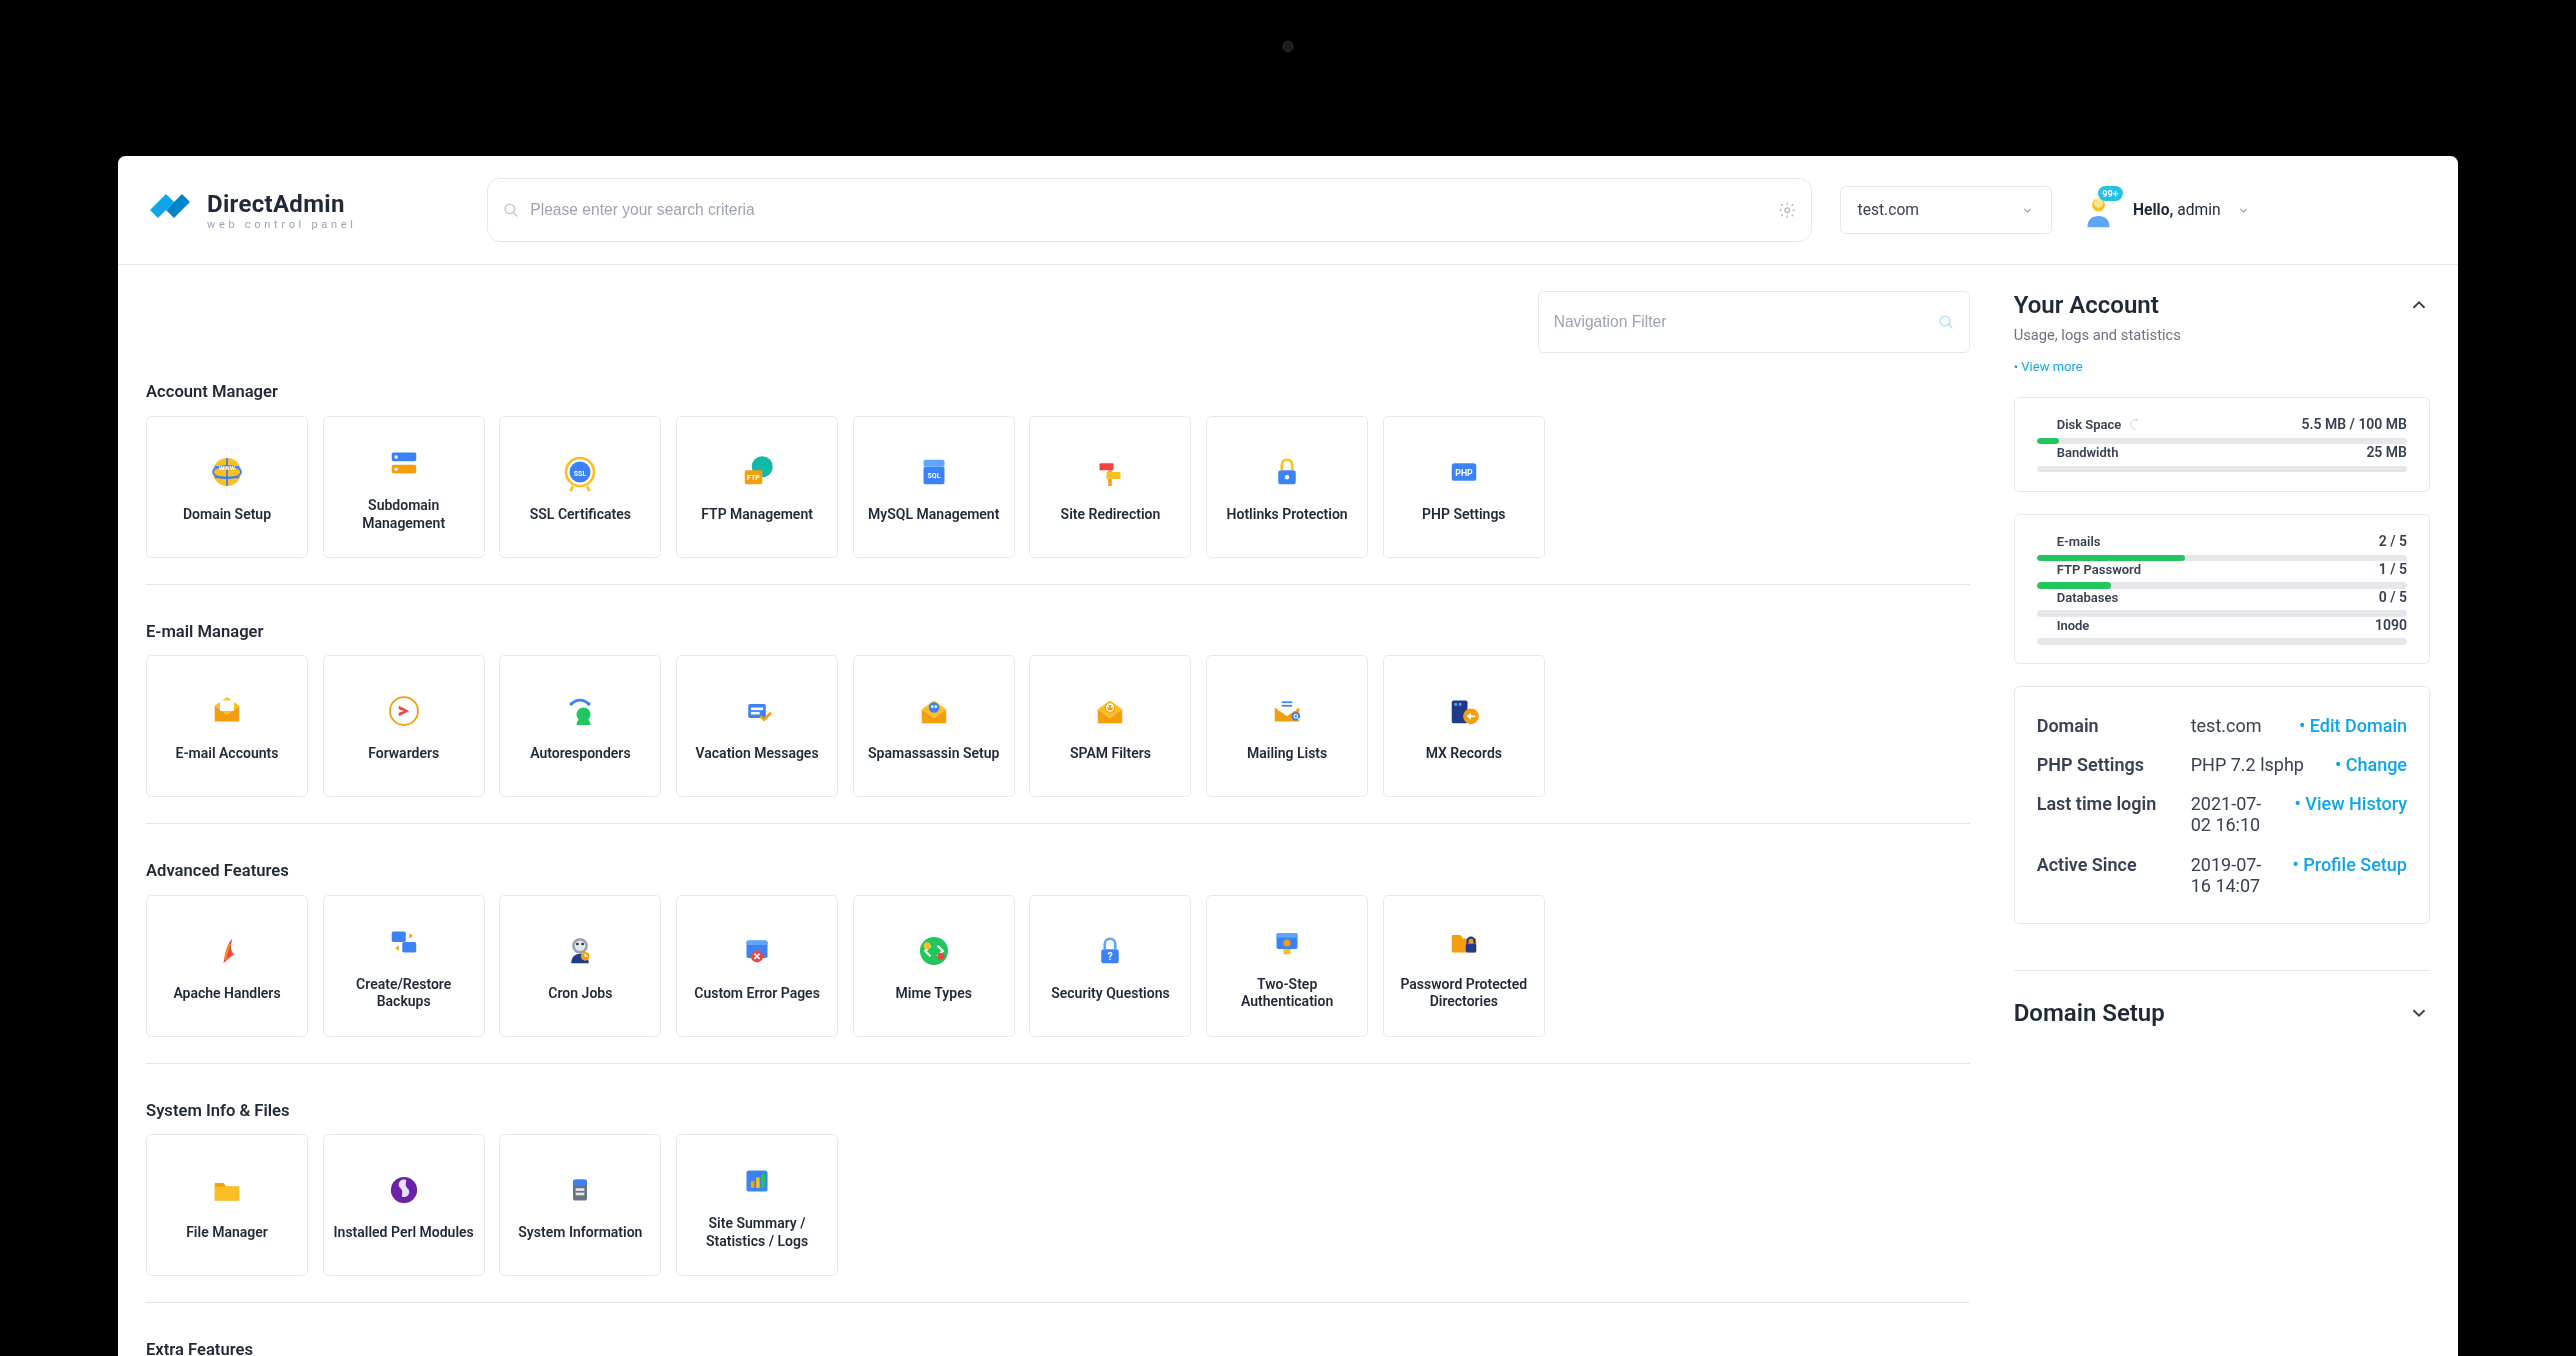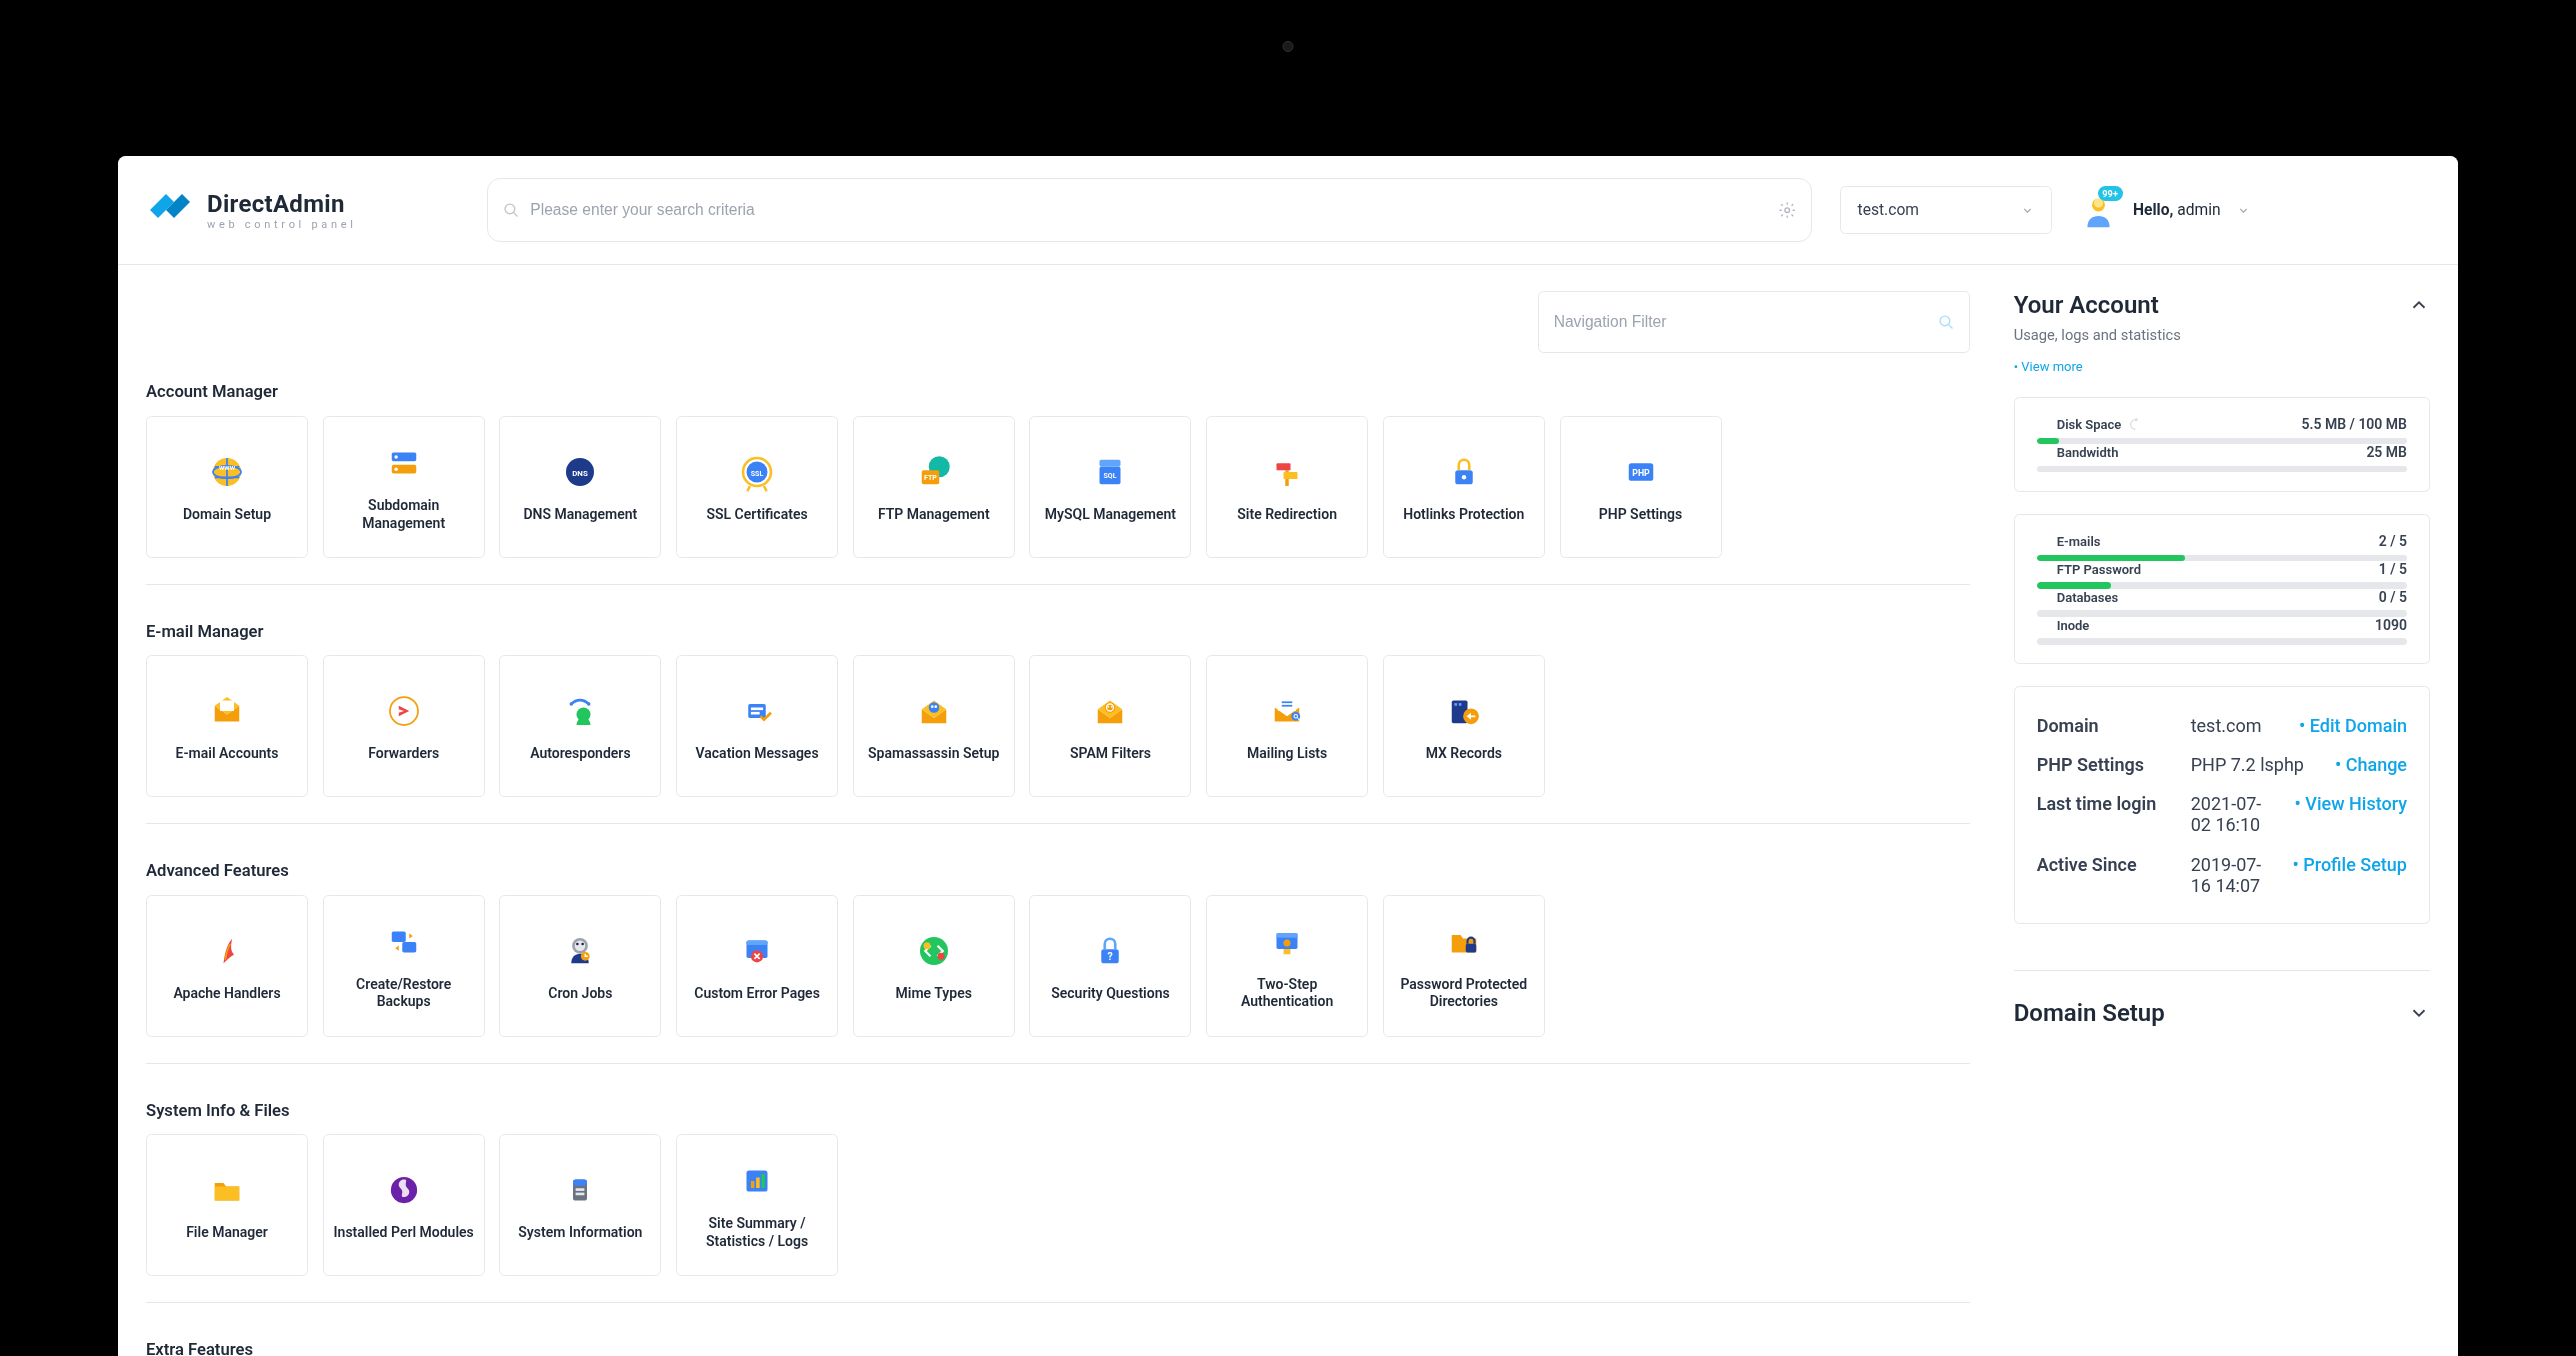--- a/index.html
+++ b/index.html
@@ -164,29 +164,20 @@
                       <rect x="10" y="26" width="28" height="10" rx="2" fill="#f59e0b"></rect>
                       <circle cx="15" cy="17" r="2" fill="#fff"></circle>
                       <circle cx="15" cy="31" r="2" fill="#fff"></circle>
                     </svg>
                   </div>
       <div class="tile-label">Subdomain Management</div>
     </div>
                 <div class="tile">
       <div class="tile-icon">
                     <svg viewBox="0 0 48 48" width="42" height="42">
-                      <circle cx="24" cy="24" r="16" fill="#1e3a8a"></circle>
-                      <text x="24" y="28" font-size="9" fill="#fff" text-anchor="middle" font-weight="bold">DNS</text>
-                    </svg>
-                  </div>
-      <div class="tile-label">DNS Management</div>
-    </div>
-                <div class="tile">
-      <div class="tile-icon">
-                    <svg viewBox="0 0 48 48" width="42" height="42">
                       <circle cx="24" cy="24" r="16" fill="none" stroke="#fbbf24" stroke-width="3"></circle>
                       <circle cx="24" cy="24" r="12" fill="#3b82f6"></circle>
                       <text x="24" y="28" font-size="8" fill="#fff" text-anchor="middle" font-weight="bold">SSL</text>
                       <path d="M16 40l-3 6M32 40l3 6" stroke="#fbbf24" stroke-width="3"></path>
                     </svg>
                   </div>
       <div class="tile-label">SSL Certificates</div>
     </div>
                 <div class="tile">
       <div class="tile-icon">

